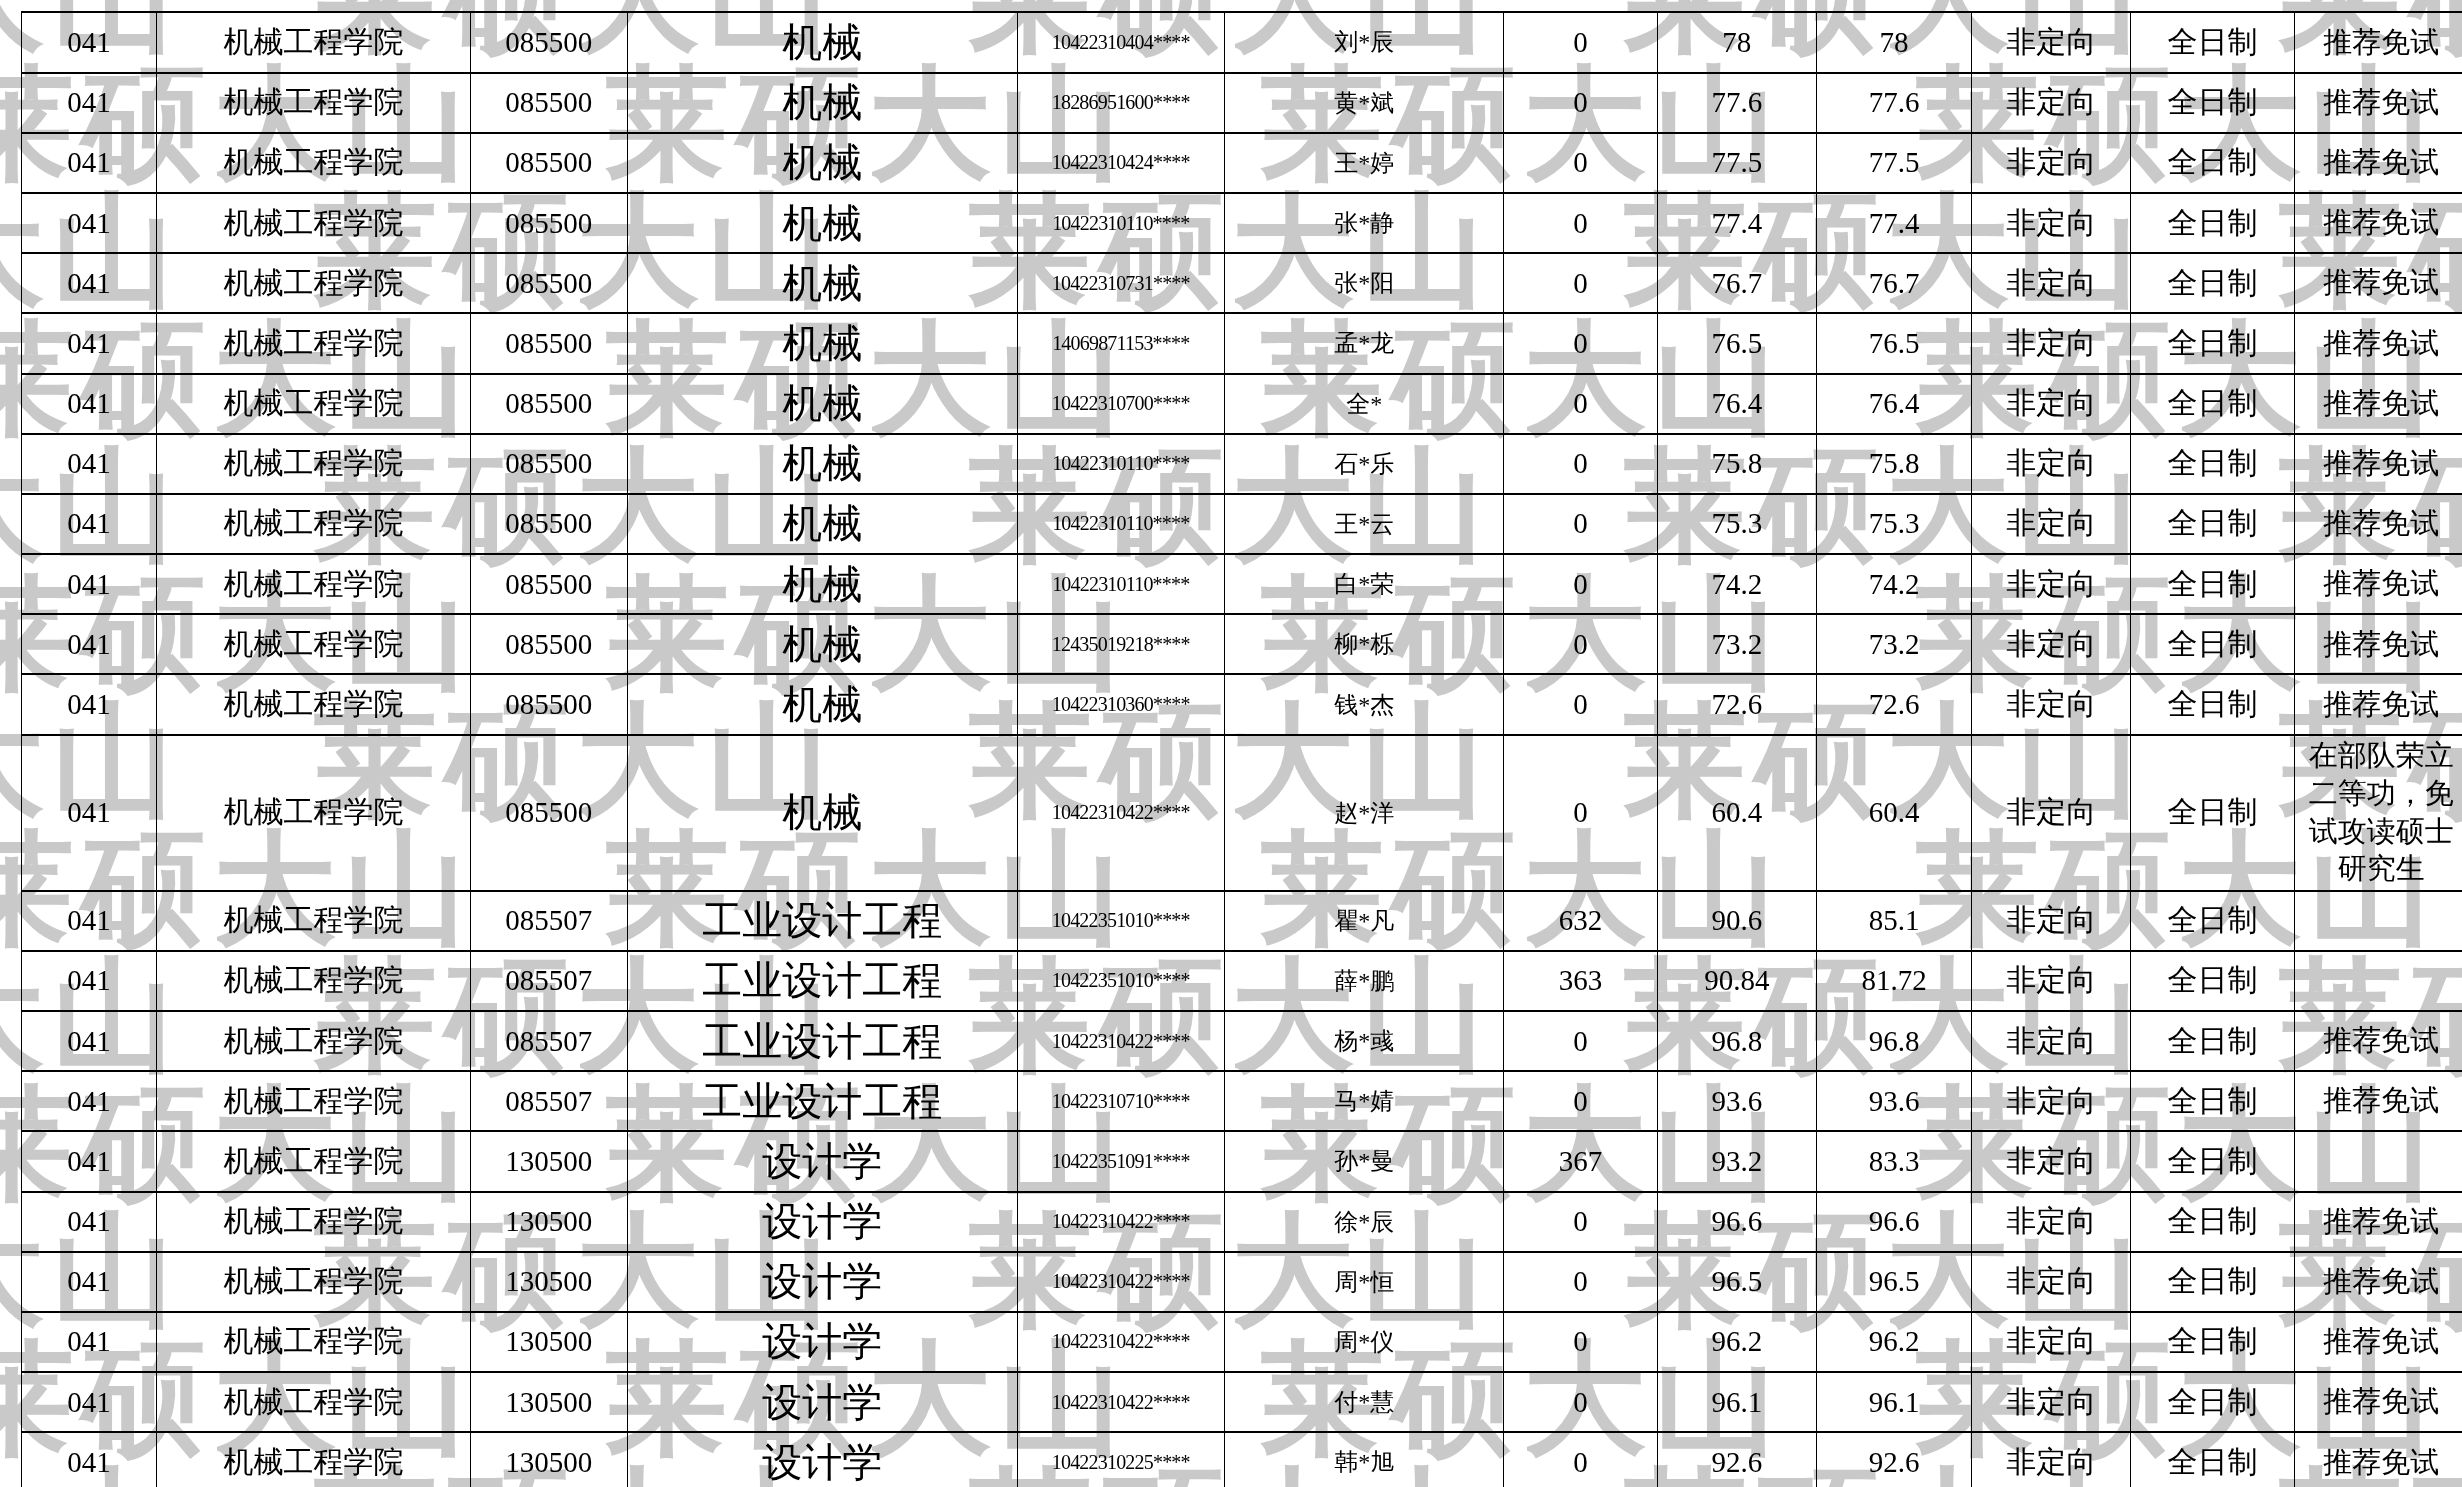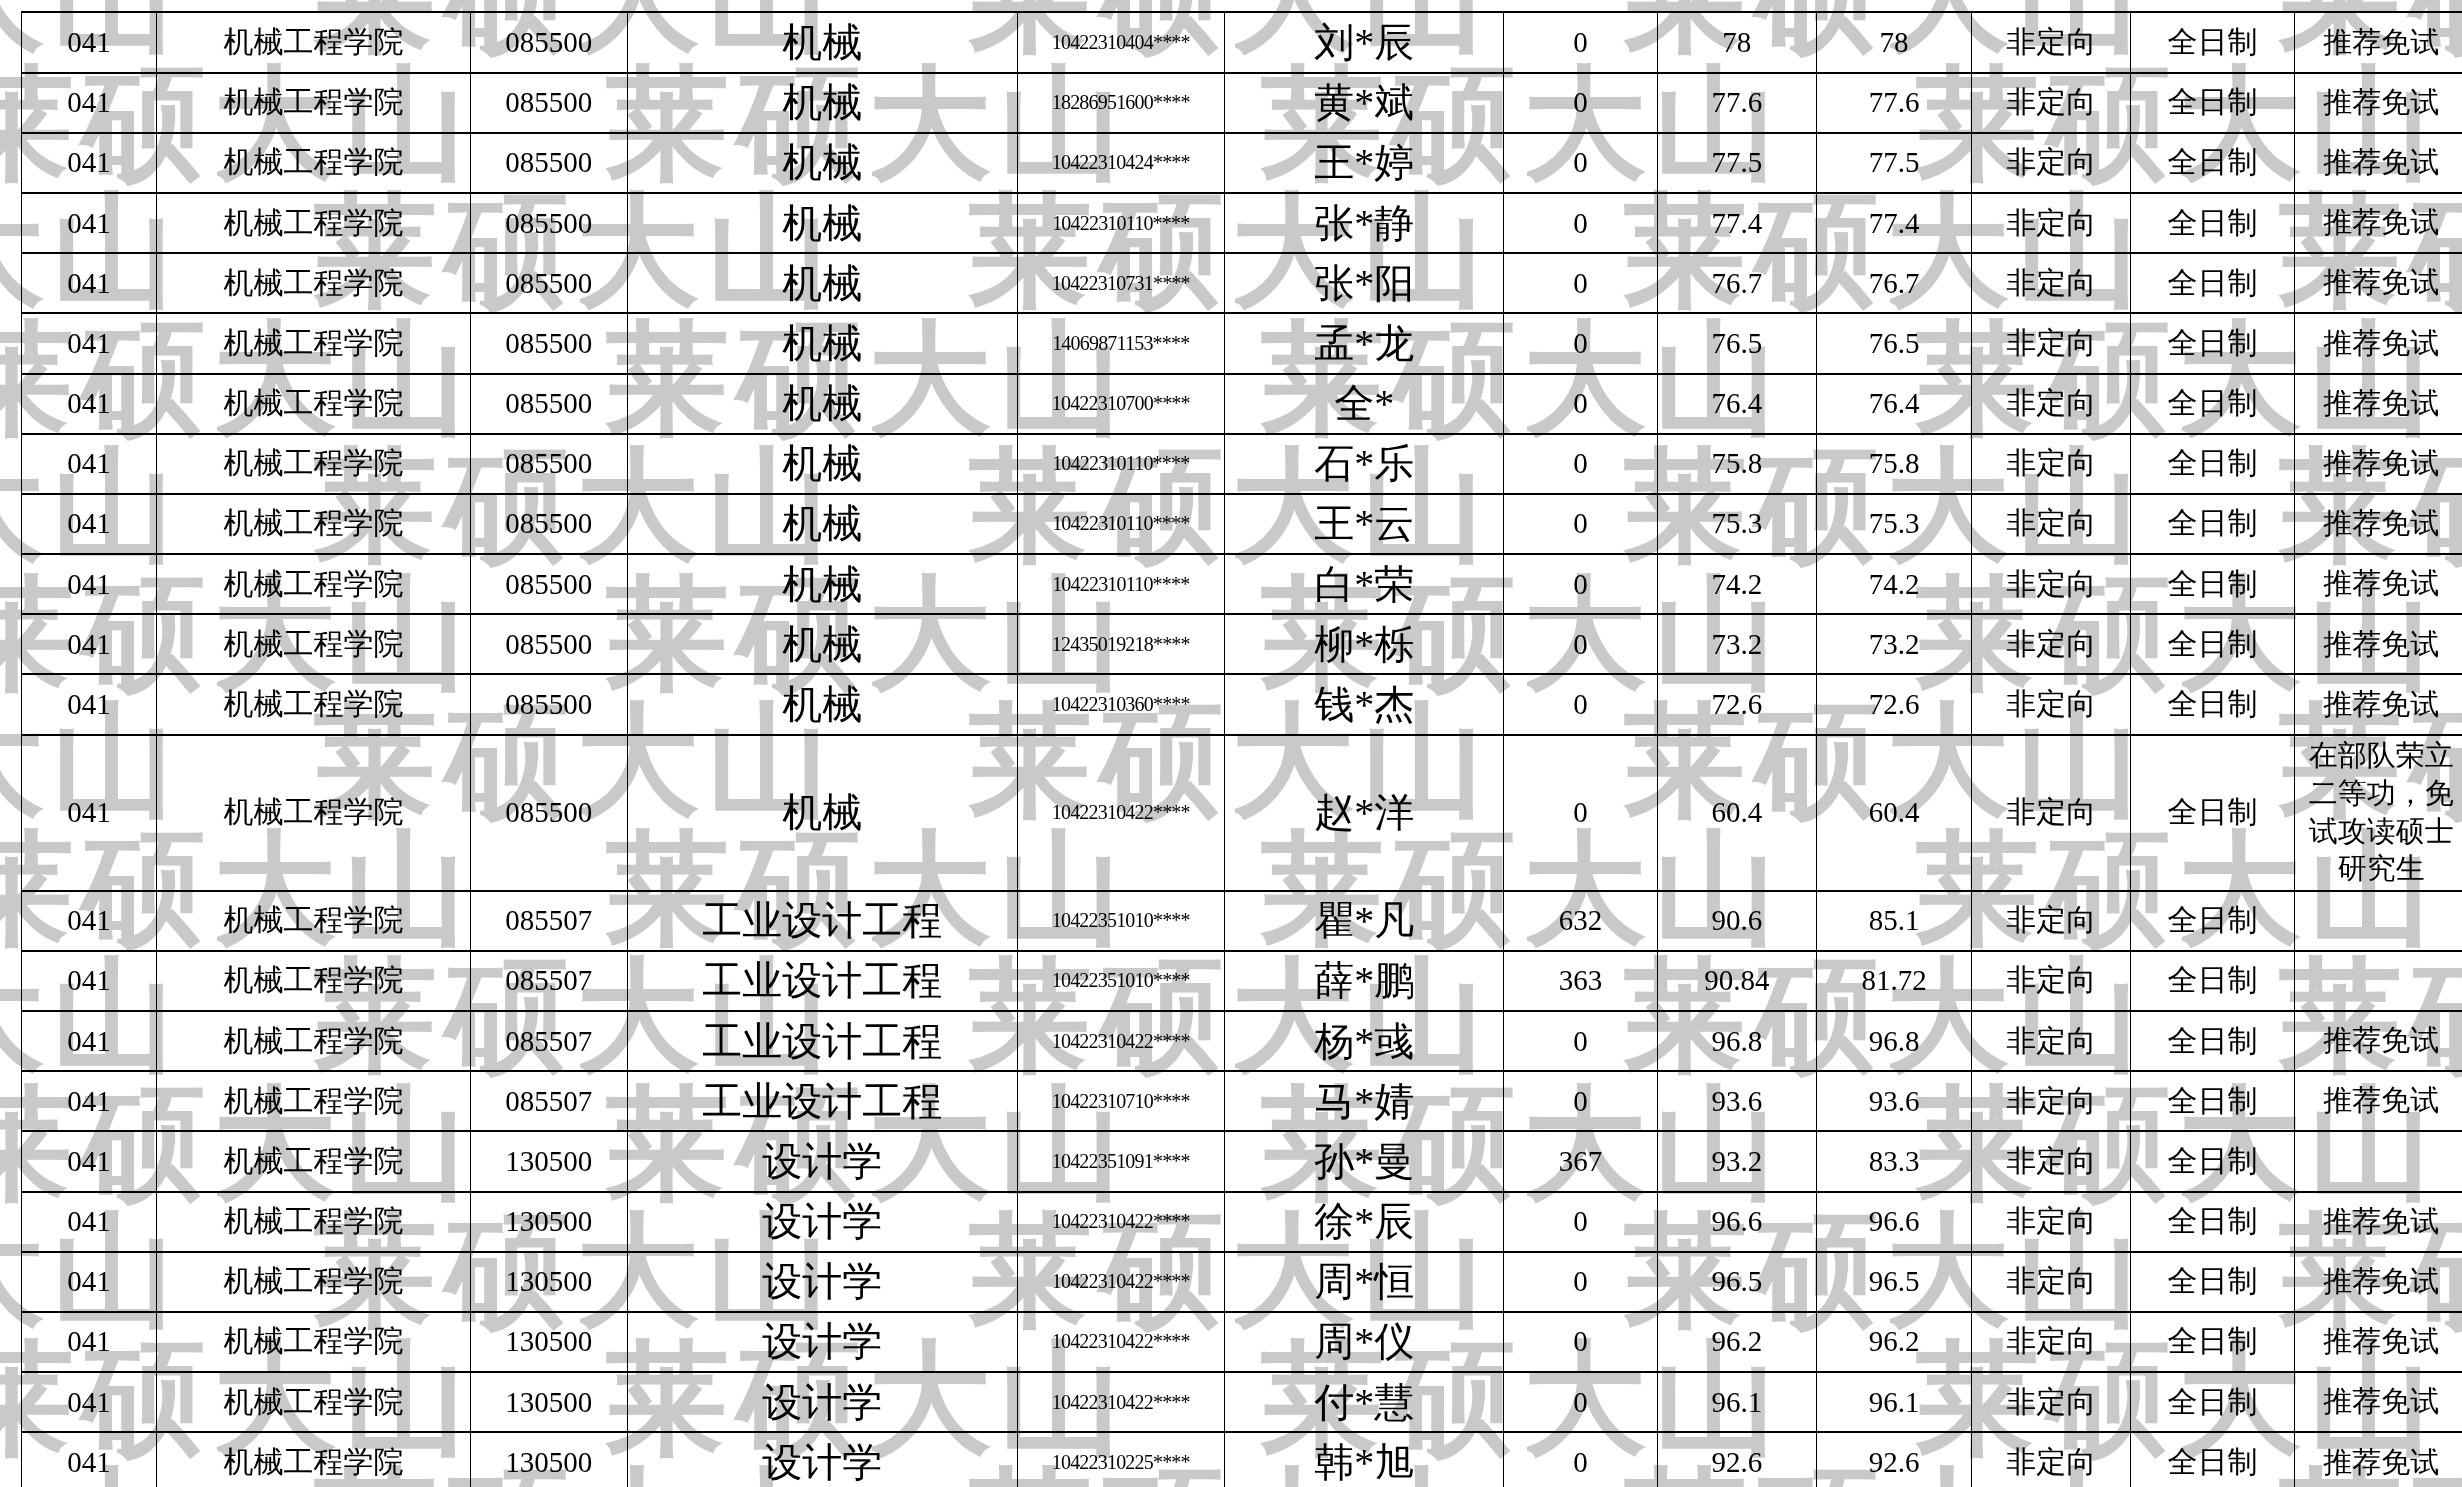--- a/index.html
+++ b/index.html
@@ -41,21 +41,21 @@
     padding:1.6px 3.2px;
     overflow:hidden;
     background:transparent;
   }
   #admission-table tr{height:57px;}
   td.c0{font-size:29px;}
   td.c1{font-size:30px;}
   td.c2{font-size:29px;}
   td.c3{font-size:40px;}
   td.c4{font-size:20px;letter-spacing:-0.8px;}
-  td.c5{font-size:40px;}
+  td.c5{font-size:24px;}
   td.c6,td.c7,td.c8{font-size:29px;}
   td.c9,td.c10{font-size:30px;margin-top:15px;}
   td.c11{font-size:29px;line-height:1.3;}
 </style>
 </head>
 <body>
 
 <div id="page">
   <div id="watermark-layer">
       <div class="wm-row" style="top: -65px; left: -341px; color: rgb(201, 201, 201);">莱硕大山　莱硕大山　莱硕大山　莱硕大山　莱硕大山　莱硕大山</div>

